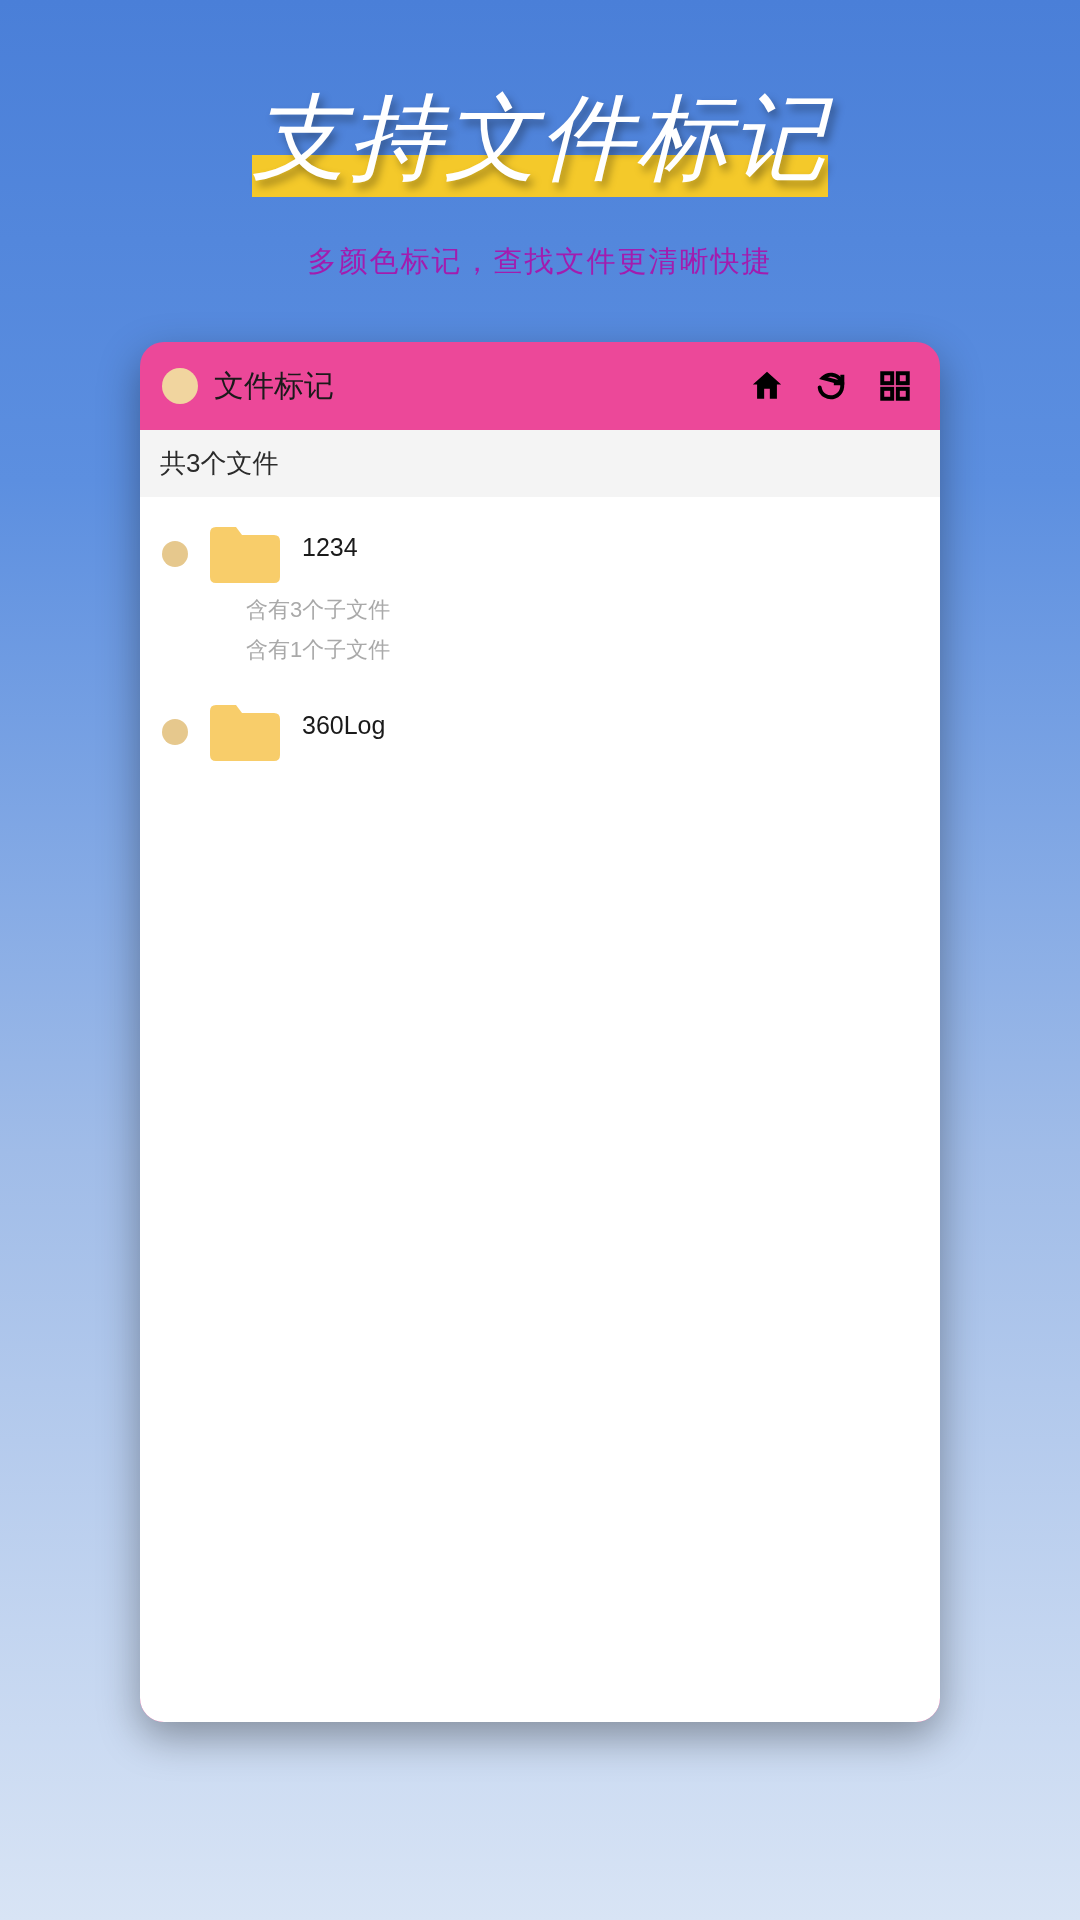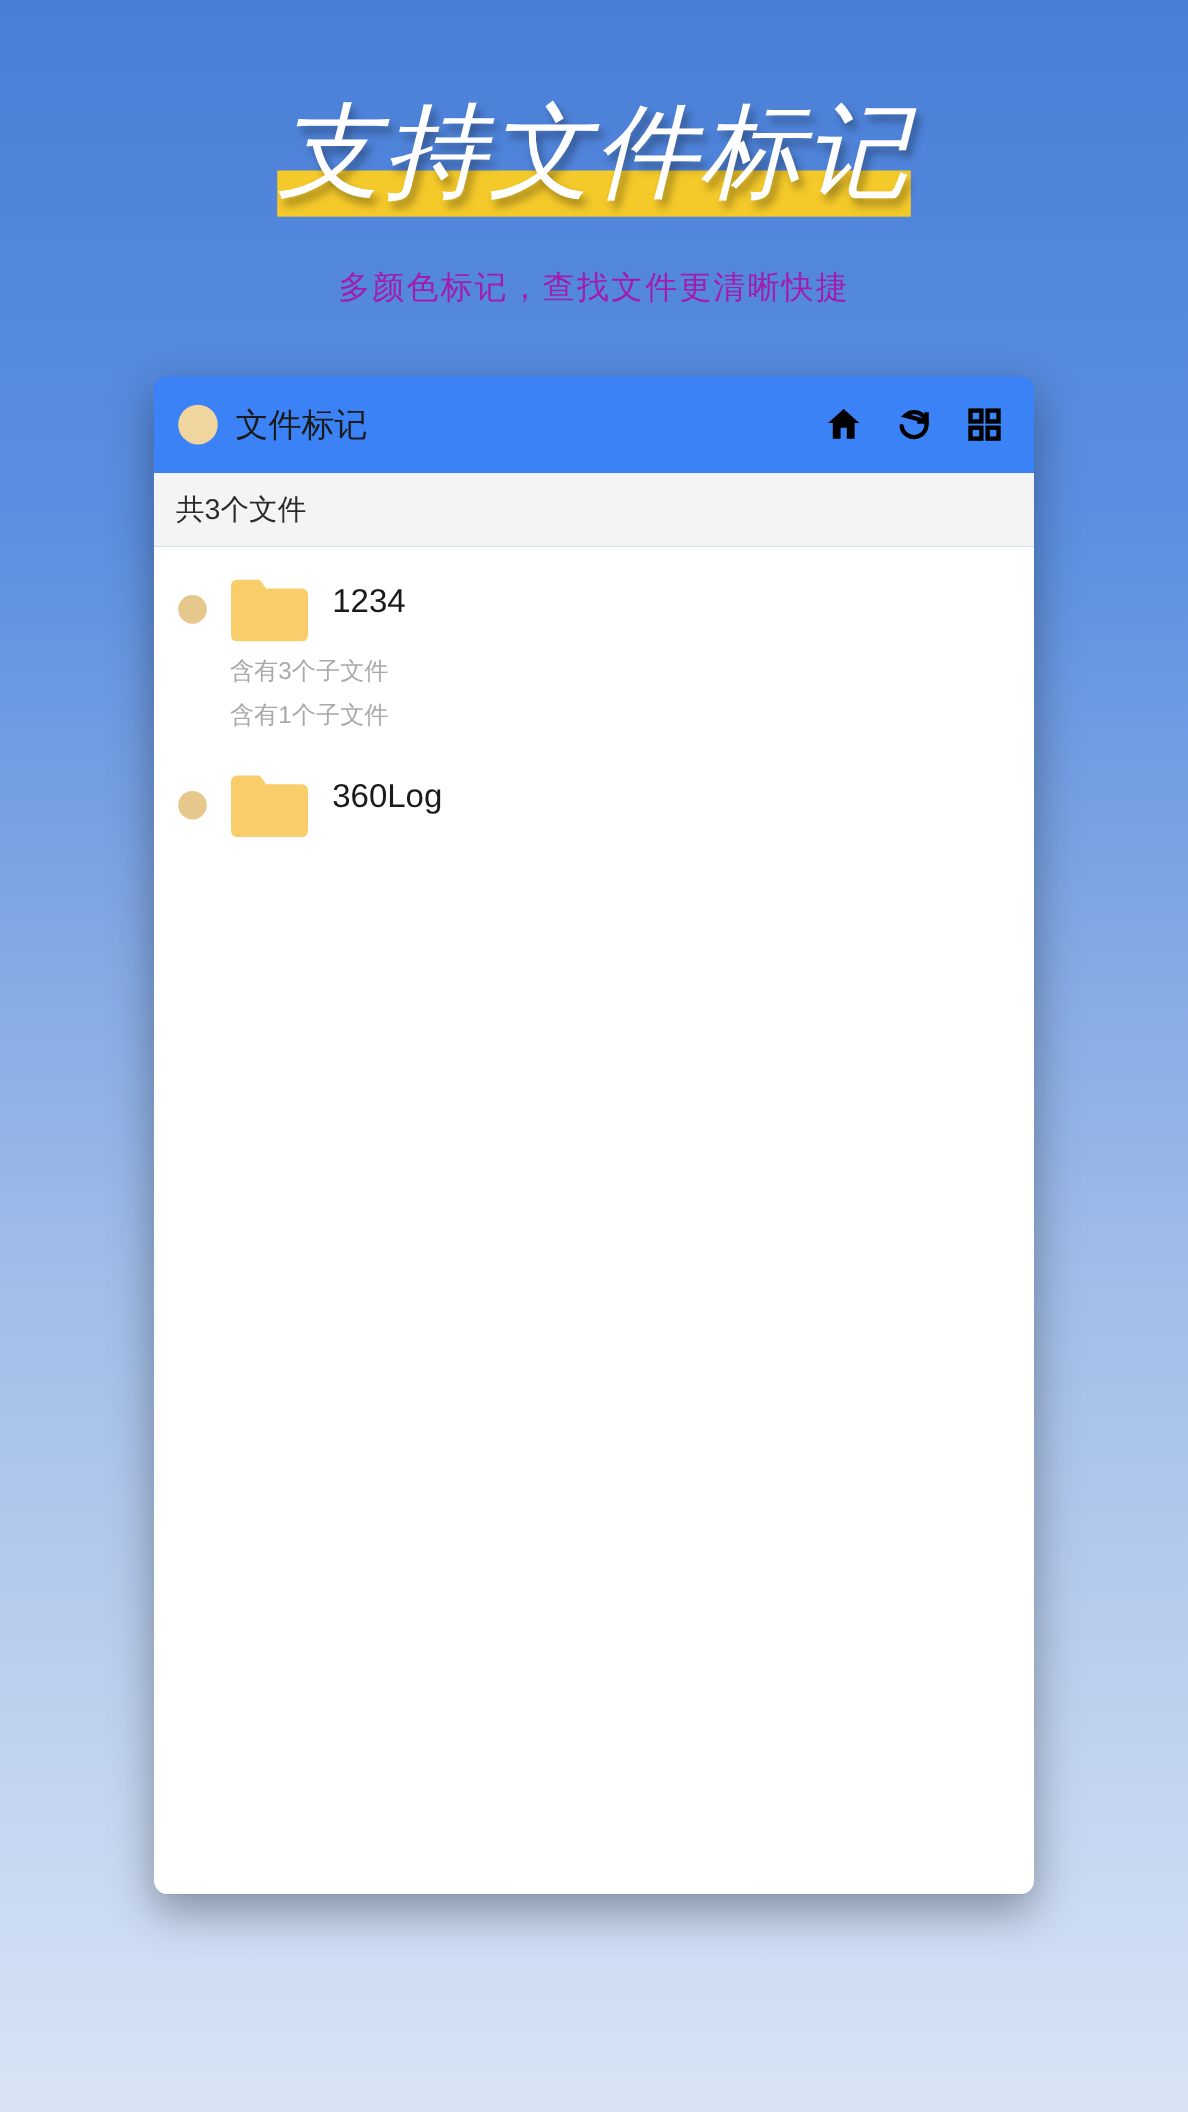--- a/index.html
+++ b/index.html
@@ -46,22 +46,22 @@
       margin-top: 40px;
       color: #a21caf;
       font-size: 29px;
       text-align: center;
       letter-spacing: 2px;
     }
     .phone-card {
       margin-top: 60px;
       width: 800px;
       height: 1380px;
-      background: #3b82f6;
-      border-radius: 12px;
+      background: #ec4899;
+      border-radius: 24px;
       box-shadow: 0 15px 40px rgba(0,0,0,0.35);
       overflow: hidden;
       display: flex;
       flex-direction: column;
     }
     .app-header {
       height: 88px;
       display: flex;
       align-items: center;
       padding: 0 28px 0 22px;
@@ -123,26 +123,26 @@
     }
     .folder-icon svg {
       width: 100%;
       height: 100%;
     }
     .file-text {
       display: flex;
       flex-direction: column;
     }
     .file-name {
-      font-size: 30px;
+      font-size: 25px;
       color: #1a1a1a;
       margin-top: -14px;
     }
     .file-sub-row {
-      padding-left: 69px;
+      padding-left: 106px;
       font-size: 22px;
       color: #a9a9a9;
       margin-top: 10px;
       margin-bottom: 10px;
     }
   </style>
 </head>
 <body>
 
 <div class="hero-title">

